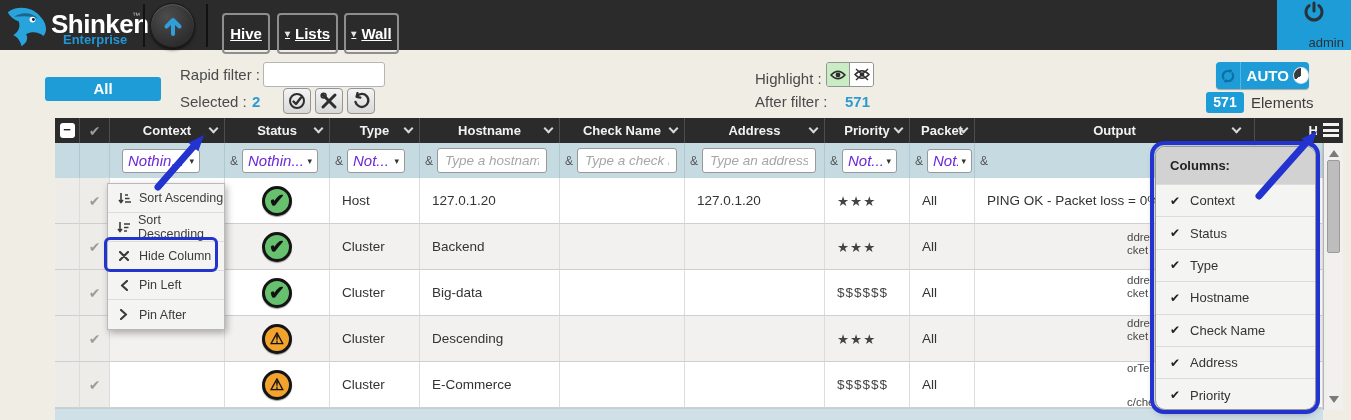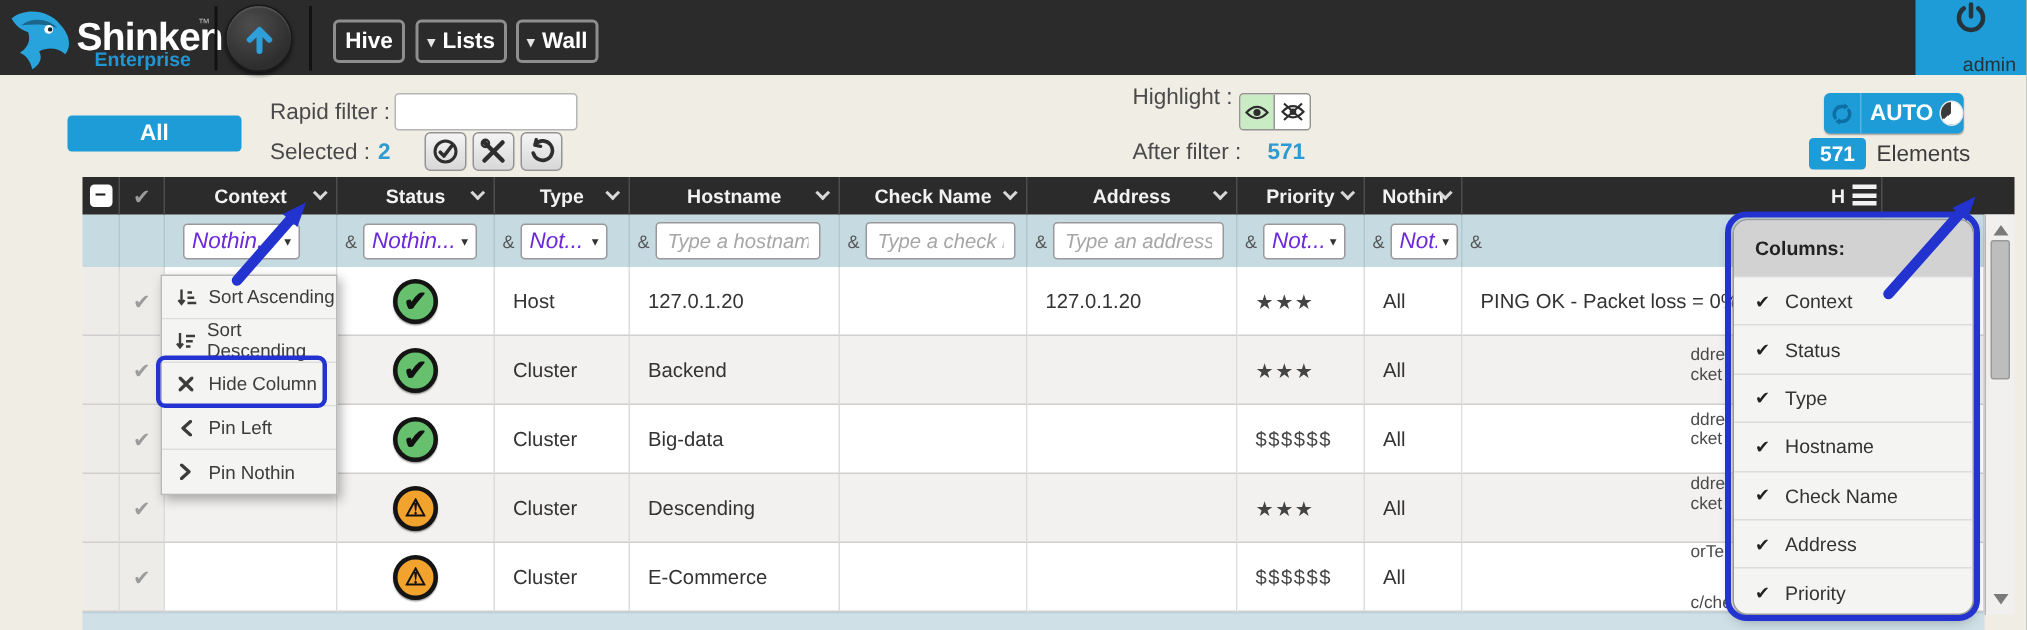--- a/index.html
+++ b/index.html
@@ -10,22 +10,22 @@
   .topbar { position:absolute; left:0; top:0; width:1351px; height:50px; background:#2b2b2b; }
   .brand { position:absolute; left:5px; top:1px; width:140px; height:48px; }
   .brand-fish { position:absolute; left:0; top:2px; }
   .brand-name { position:absolute; left:46px; top:8px; color:#fff; font-size:26px; font-weight:bold; letter-spacing:-0.5px; }
   .brand-tm { position:absolute; left:127px; top:10px; color:#bbb; font-size:8px; }
   .brand-sub { position:absolute; left:58px; top:31px; color:#2196d4; font-size:13px; font-weight:bold; }
   .tb-div { position:absolute; top:4px; width:2px; height:43px; background:#121212; }
   .round-btn { position:absolute; left:150px; top:3px; width:45px; height:45px; border-radius:50%;
     background:radial-gradient(circle at 38% 30%, #4d4d4d, #2e2e2e 70%); border:1px solid #191919;
     box-shadow:0 2px 3px rgba(0,0,0,.6), inset 0 1px 1px #5a5a5a; display:flex; align-items:center; justify-content:center; cursor:pointer; }
-  .nav-btn { position:absolute; top:13px; height:29px; border:2px solid #8e8e8e; border-radius:4px; background:transparent;
-    color:#fff; font-weight:bold; font-size:15px; display:flex; align-items:center; justify-content:center; gap:5px; cursor:pointer; }
+  .nav-btn { position:absolute; top:13px; height:41px; border:2px solid #8e8e8e; border-radius:4px; background:transparent;
+    color:#fff; font-weight:bold; font-size:15px; display:flex; align-items:center; justify-content:center; gap:5px; cursor:pointer;text-decoration:underline; }
   .nav-caret { font-size:10px; color:#e5e5e5; }
   .admin-box { position:absolute; right:0; top:0; width:74px; height:50px; background:#1d9cd8; display:flex; flex-direction:column; align-items:center; justify-content:center; cursor:pointer; }
   .admin-label { color:#27333a; font-size:13px; margin-top:11px; align-self:flex-end; padding-right:7px; }
 
   
   .btn-all { position:absolute; left:45px; top:77px; width:116px; height:24px; background:#1d9cd8; color:#fff;
     font-weight:bold; font-size:15px; border:none; border-radius:3px; text-align:center; line-height:24px; cursor:pointer; }
   .lbl { position:absolute; color:#4a4a4a; font-size:15px; }
   .rapid-input { position:absolute; left:263px; top:62px; width:122px; height:25px; border:1px solid #b5b5b5; border-radius:3px; background:#fff; padding:0 6px; font-size:13px; }
   .count-blue { color:#2d9bd2; font-weight:bold; font-size:15px; }
@@ -177,21 +177,21 @@
       <circle cx="3.6" cy="3.6" r="2.4" fill="none" stroke="#2e2e2e" stroke-width="1.6"></circle>
     </svg>
   </div>
   <div class="mini-btn" style="left:347px">
     <svg width="18" height="18" viewBox="0 0 18 18">
       <path d="M5 4 A6.5 6.5 0 1 1 3.5 10" fill="none" stroke="#2e2e2e" stroke-width="2.4" stroke-linecap="round"></path>
       <path d="M5.5 1 L4.6 4.8 L8.4 5.6" fill="none" stroke="#2e2e2e" stroke-width="2.2" stroke-linecap="round" stroke-linejoin="round"></path>
     </svg>
   </div>
 
-  <span class="lbl" style="left:755px;top:56px">Highlight :</span>
+  <span class="lbl" style="left:755px;top:70px">Highlight :</span>
   <div class="hl-group">
     <div class="hl-btn on">
       <svg width="16" height="12" viewBox="0 0 16 12">
         <path d="M1 6 Q8 -1.5 15 6 Q8 13.5 1 6 Z" fill="none" stroke="#2e2e2e" stroke-width="1.5"></path>
         <circle cx="8" cy="6" r="2.4" fill="#2e2e2e"></circle>
       </svg>
     </div>
     <div class="hl-btn">
       <svg width="16" height="13" viewBox="0 0 16 13">
         <path d="M1 6.5 Q8 -1 15 6.5 Q8 14 1 6.5 Z" fill="none" stroke="#2e2e2e" stroke-width="1.5"></path>
@@ -247,22 +247,26 @@
       </div>
     <div class="th">
         <span>Address</span>
         <span class="chev"></span>
       </div>
     <div class="th">
         <span>Priority</span>
         <span class="chev"></span>
       </div>
     <div class="th">
-        <span>Nothin</span>
-        <span class="chev"></span>
+        <span>Packet</span>
+        <span class="chev"></span>
+      </div>
+    <div class="th">
+        <span>Output</span>
+        <span class="chev" style="right:14px"></span>
       </div>
     <div class="th th-h">
       <span>H</span>
       <span class="hamburger">
           <div></div>
           <div></div>
           <div></div>
         </span>
     </div>
   </div>
@@ -469,21 +473,21 @@
           </svg>
       </span>
       <span>Pin Left</span>
     </div>
     <div class="ctx-item">
       <span class="ctx-ico">
         <svg width="8" height="11" viewBox="0 0 8 11">
             <path d="M1 1 L6 5.5 L1 10" fill="none" stroke="#3c3c3c" stroke-width="2.2" stroke-linecap="round" stroke-linejoin="round"></path>
           </svg>
       </span>
-      <span>Pin Nothin</span>
+      <span>Pin After</span>
     </div>
   </div>
 
   <div class="cols-menu">
     <div class="cols-title">Columns:</div>
     <div class="cols-item">
         <span class="cols-check">✔</span>
         <span>Context</span>
       </div>
     <div class="cols-item">

